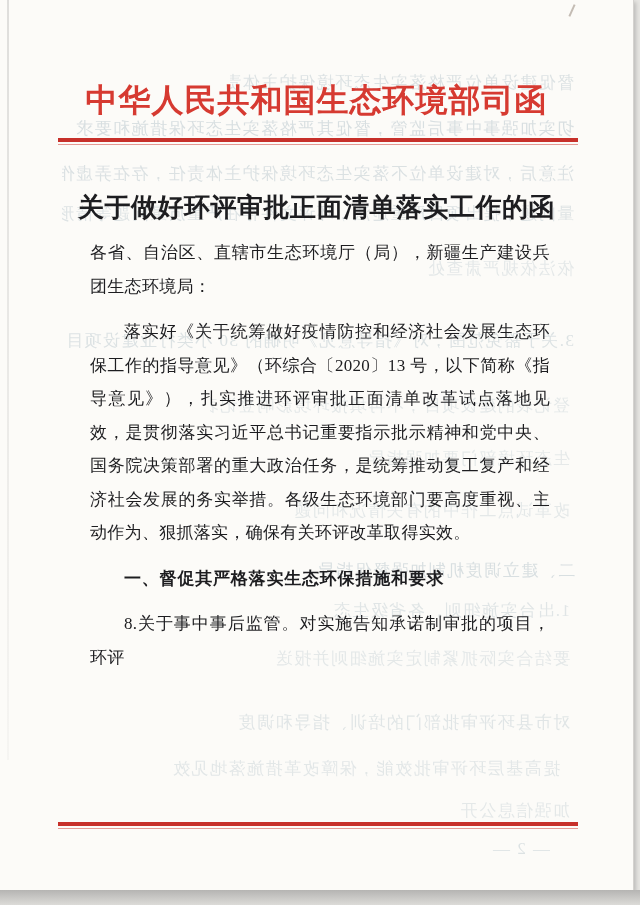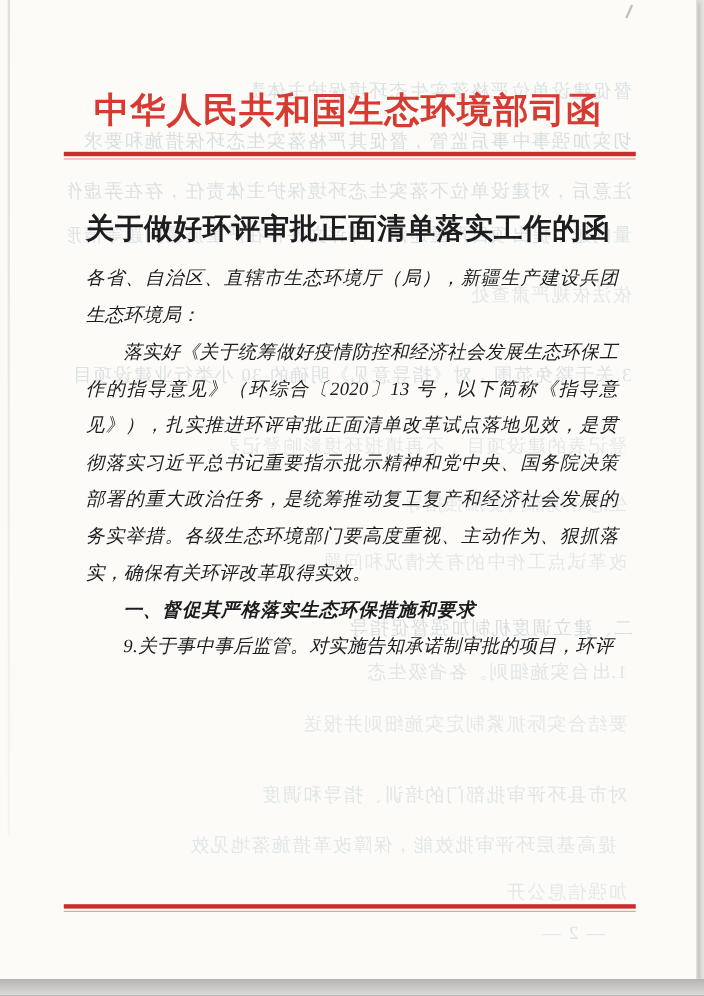--- a/index.html
+++ b/index.html
@@ -66,21 +66,21 @@
     font-size:26px;line-height:30px;font-weight:bold;
     letter-spacing:.5px;
     color:var(--ink,#1d1d20);
   }
   .body-col{
     margin:13px 78px 0 78px;width:484px;
     color:var(--ink,#1d1d20);
     font-size:17px;line-height:33.5px;letter-spacing:.3px;
     text-align:justify;
   }
-  .body-col p{margin:0;font-style:italic;}
+  .body-col p{margin:12px;}
   .para.body{text-indent:34px;}
   .para.heading{
     text-indent:34px;font-weight:bold;
     font-family:"Liberation Sans","DejaVu Sans",sans-serif;
     letter-spacing:.8px;text-align:left;
   }
   .salutation{text-indent:0;}
 </style>
 </head>
 <body>
@@ -117,21 +117,21 @@
       </div>
 
 
       <h2 class="title">关于做好环评审批正面清单落实工作的函</h2>
 
       <div class="body-col">
         <p class="para salutation">各省、自治区、直辖市生态环境厅（局），新疆生产建设兵团生态环境局：</p>
         <div>
             <p class="para body">落实好《关于统筹做好疫情防控和经济社会发展生态环保工作的指导意见》（环综合〔2020〕13 号，以下简称《指导意见》），扎实推进环评审批正面清单改革试点落地见效，是贯彻落实习近平总书记重要指示批示精神和党中央、国务院决策部署的重大政治任务，是统筹推动复工复产和经济社会发展的务实举措。各级生态环境部门要高度重视、主动作为、狠抓落实，确保有关环评改革取得实效。</p>
             <p class="para heading">一、督促其严格落实生态环保措施和要求</p>
-            <p class="para body">9.关于事中事后监管。对实施告知承诺制审批的项目，环评</p>
+            <p class="para body">8.关于事中事后监管。对实施告知承诺制审批的项目，环评</p>
           </div>
       </div>
     </div>
 
     <div class="red-rule rule-bottom">
       <i class="thick"></i>
       <i class="gap"></i>
       <i class="thin"></i>
     </div>
 

